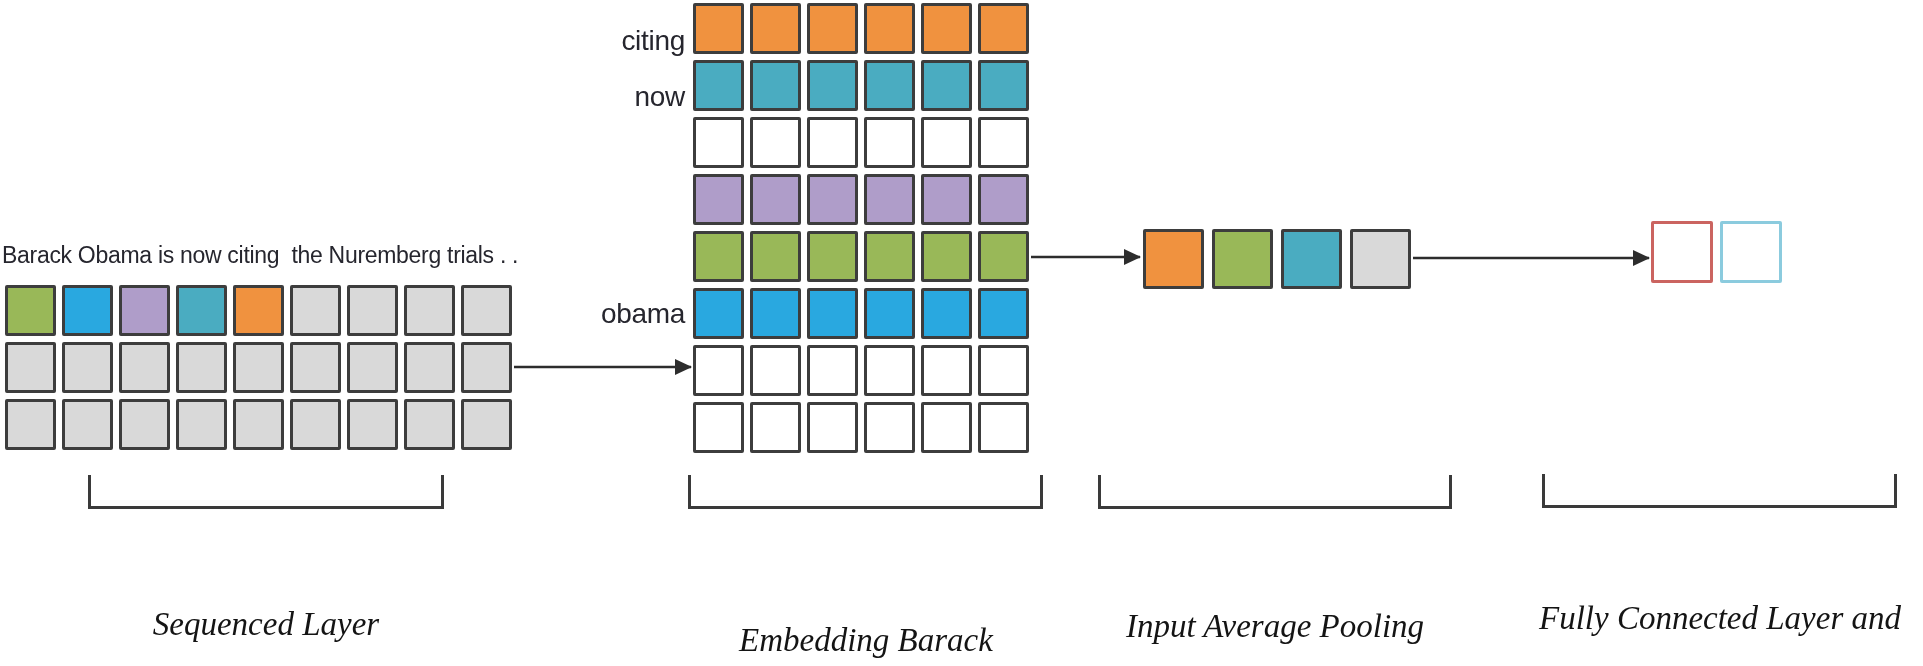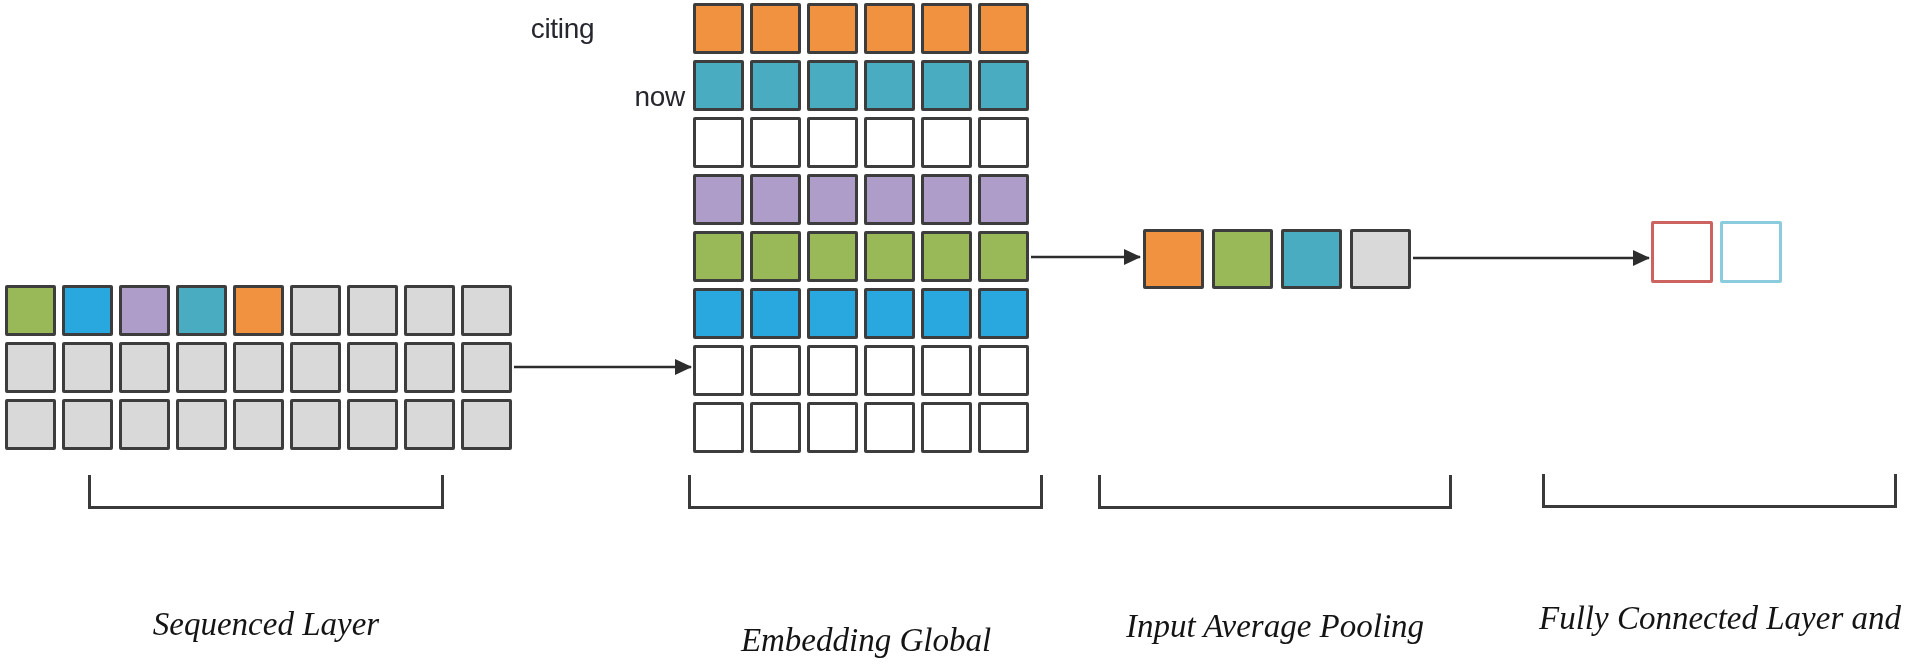--- a/index.html
+++ b/index.html
@@ -99,20 +99,21 @@
     <defs>
       <marker id="ah" markerUnits="userSpaceOnUse" markerWidth="18" markerHeight="16" refX="16" refY="8" orient="auto">
         <path d="M0,0 L17,8 L0,16 z" fill="#2d2d2d"></path>
       </marker>
     </defs>
     <line x1="514" y1="367" x2="691" y2="367" stroke="#2d2d2d" stroke-width="2.4" marker-end="url(#ah)"></line>
     <line x1="1031" y1="257" x2="1140" y2="257" stroke="#2d2d2d" stroke-width="2.4" marker-end="url(#ah)"></line>
     <line x1="1413" y1="258" x2="1649" y2="258" stroke="#2d2d2d" stroke-width="2.4" marker-end="url(#ah)"></line>
   </svg>
 
+  <div id="sentence">Barack Obama is now citing  the Nuremberg trials . .</div>
 
   <div class="grid" id="input-grid">
       <div class="cell" style="left: 0px; top: 0px; background: rgb(153, 184, 88); border-color: rgb(61, 61, 61);"></div>
       <div class="cell" style="left: 57px; top: 0px; background: rgb(41, 168, 224); border-color: rgb(61, 61, 61);"></div>
       <div class="cell" style="left: 114px; top: 0px; background: rgb(175, 157, 201); border-color: rgb(61, 61, 61);"></div>
       <div class="cell" style="left: 171px; top: 0px; background: rgb(74, 172, 193); border-color: rgb(61, 61, 61);"></div>
       <div class="cell" style="left: 228px; top: 0px; background: rgb(240, 146, 63); border-color: rgb(61, 61, 61);"></div>
       <div class="cell" style="left: 285px; top: 0px; background: rgb(217, 217, 217); border-color: rgb(61, 61, 61);"></div>
       <div class="cell" style="left: 342px; top: 0px; background: rgb(217, 217, 217); border-color: rgb(61, 61, 61);"></div>
       <div class="cell" style="left: 399px; top: 0px; background: rgb(217, 217, 217); border-color: rgb(61, 61, 61);"></div>
@@ -131,22 +132,23 @@
       <div class="cell" style="left: 114px; top: 114px; background: rgb(217, 217, 217); border-color: rgb(61, 61, 61);"></div>
       <div class="cell" style="left: 171px; top: 114px; background: rgb(217, 217, 217); border-color: rgb(61, 61, 61);"></div>
       <div class="cell" style="left: 228px; top: 114px; background: rgb(217, 217, 217); border-color: rgb(61, 61, 61);"></div>
       <div class="cell" style="left: 285px; top: 114px; background: rgb(217, 217, 217); border-color: rgb(61, 61, 61);"></div>
       <div class="cell" style="left: 342px; top: 114px; background: rgb(217, 217, 217); border-color: rgb(61, 61, 61);"></div>
       <div class="cell" style="left: 399px; top: 114px; background: rgb(217, 217, 217); border-color: rgb(61, 61, 61);"></div>
       <div class="cell" style="left: 456px; top: 114px; background: rgb(217, 217, 217); border-color: rgb(61, 61, 61);"></div>
     </div>
 
   <div id="embed-labels">
-      <div class="row-label" style="top: 0px; text-align: center;">citing</div>
+      <div class="row-label" style="top: 12px;">citing</div>
       <div class="row-label" style="top: 68px;">now</div>
+      <div class="row-label" style="top: 285px;">obama</div>
     </div>
 
   <div class="grid" id="embed-grid">
       <div class="cell" style="left: 0px; top: 0px; background: rgb(240, 146, 63); border-color: rgb(61, 61, 61);"></div>
       <div class="cell" style="left: 57px; top: 0px; background: rgb(240, 146, 63); border-color: rgb(61, 61, 61);"></div>
       <div class="cell" style="left: 114px; top: 0px; background: rgb(240, 146, 63); border-color: rgb(61, 61, 61);"></div>
       <div class="cell" style="left: 171px; top: 0px; background: rgb(240, 146, 63); border-color: rgb(61, 61, 61);"></div>
       <div class="cell" style="left: 228px; top: 0px; background: rgb(240, 146, 63); border-color: rgb(61, 61, 61);"></div>
       <div class="cell" style="left: 285px; top: 0px; background: rgb(240, 146, 63); border-color: rgb(61, 61, 61);"></div>
       <div class="cell" style="left: 0px; top: 57px; background: rgb(74, 172, 193); border-color: rgb(61, 61, 61);"></div>
@@ -209,21 +211,21 @@
   <div class="bracket" id="b2"></div>
   <div class="bracket" id="b3"></div>
   <div class="bracket" id="b4"></div>
 
   <div class="caption" id="c1">
     <div class="cap-title">Sequenced Layer</div>
     
   </div>
 
   <div class="caption" id="c2">
-    <div class="cap-title">Embedding Global</div>
+    <div class="cap-title">Embedding Barack</div>
     
     
   </div>
 
   <div class="caption" id="c3">
     <div class="cap-title">Input Average Pooling</div>
     
   </div>
 
   <div class="caption" id="c4">

